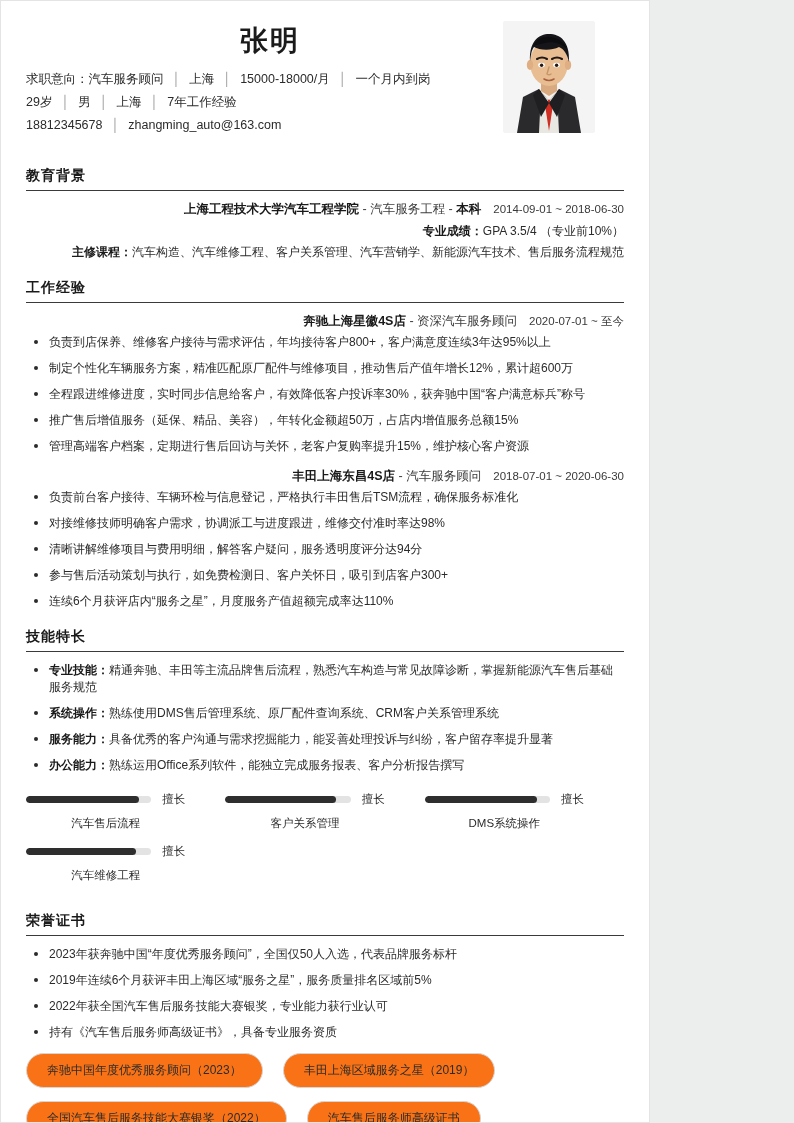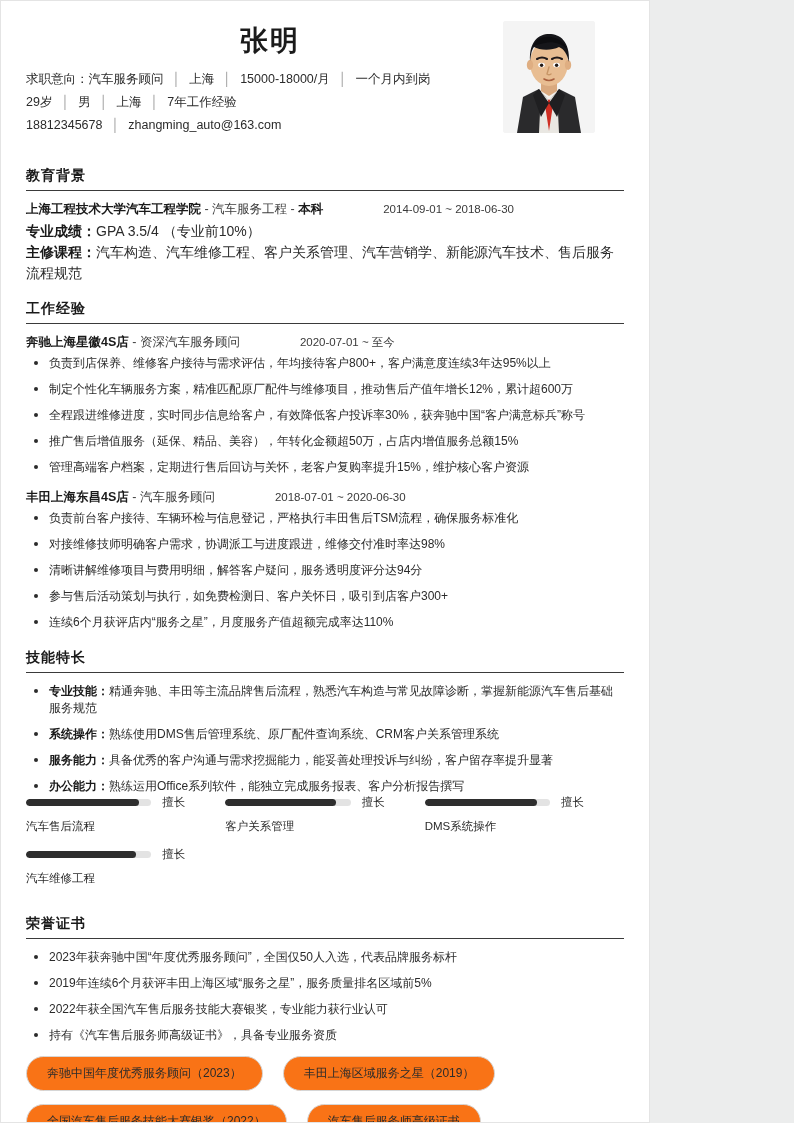--- a/index.html
+++ b/index.html
@@ -76,43 +76,43 @@
   .section-rule {
     height: 0;
     border-bottom: 1.3px solid #3a3a3a;
     margin-bottom: 10px;
   }
 
   
   .entry-head {
     display: flex;
     align-items: baseline;
-    justify-content: flex-start;
+    justify-content: flex-end;
     margin-bottom: 3px;
-    gap: 48px;
   }
   .entry-title {
     font-size: 12.5px;
     font-weight: bold;
     color: #1a1a1a;
   }
   .entry-title .light {
     font-weight: normal;
     color: #3d3d3d;
   }
   .entry-date {
     font-size: 11.5px;
     color: #3a3a3a;
     white-space: nowrap;
     padding-left: 12px;
   }
   .entry-meta {
-    font-size: 14px;
+    font-size: 12px;
     color: #2b2b2b;
     line-height: 21px;
+    text-align: right;
   }
   .entry-meta b { font-weight: bold; color: #1a1a1a; }
 
   
   .bullets { list-style: none; margin-top: 4px; }
   .bullets li {
     position: relative;
     font-size: 12px;
     color: #2b2b2b;
     line-height: 17px;
@@ -132,21 +132,22 @@
   }
   .bullets li b { font-weight: bold; color: #1a1a1a; }
 
   .exp-block { margin-bottom: 13px; }
   .exp-block:last-child { margin-bottom: 16px; }
 
   
   .skillbars {
     display: flex;
     flex-wrap: wrap;
-    margin-top: 0;
+    margin-top: 18px;
+    text-align: center;
   }
   .skillbar {
     width: 33.333%;
     padding-right: 40px;
     margin-bottom: 13px;
   }
   .skillbar-top {
     display: flex;
     align-items: center;
   }

